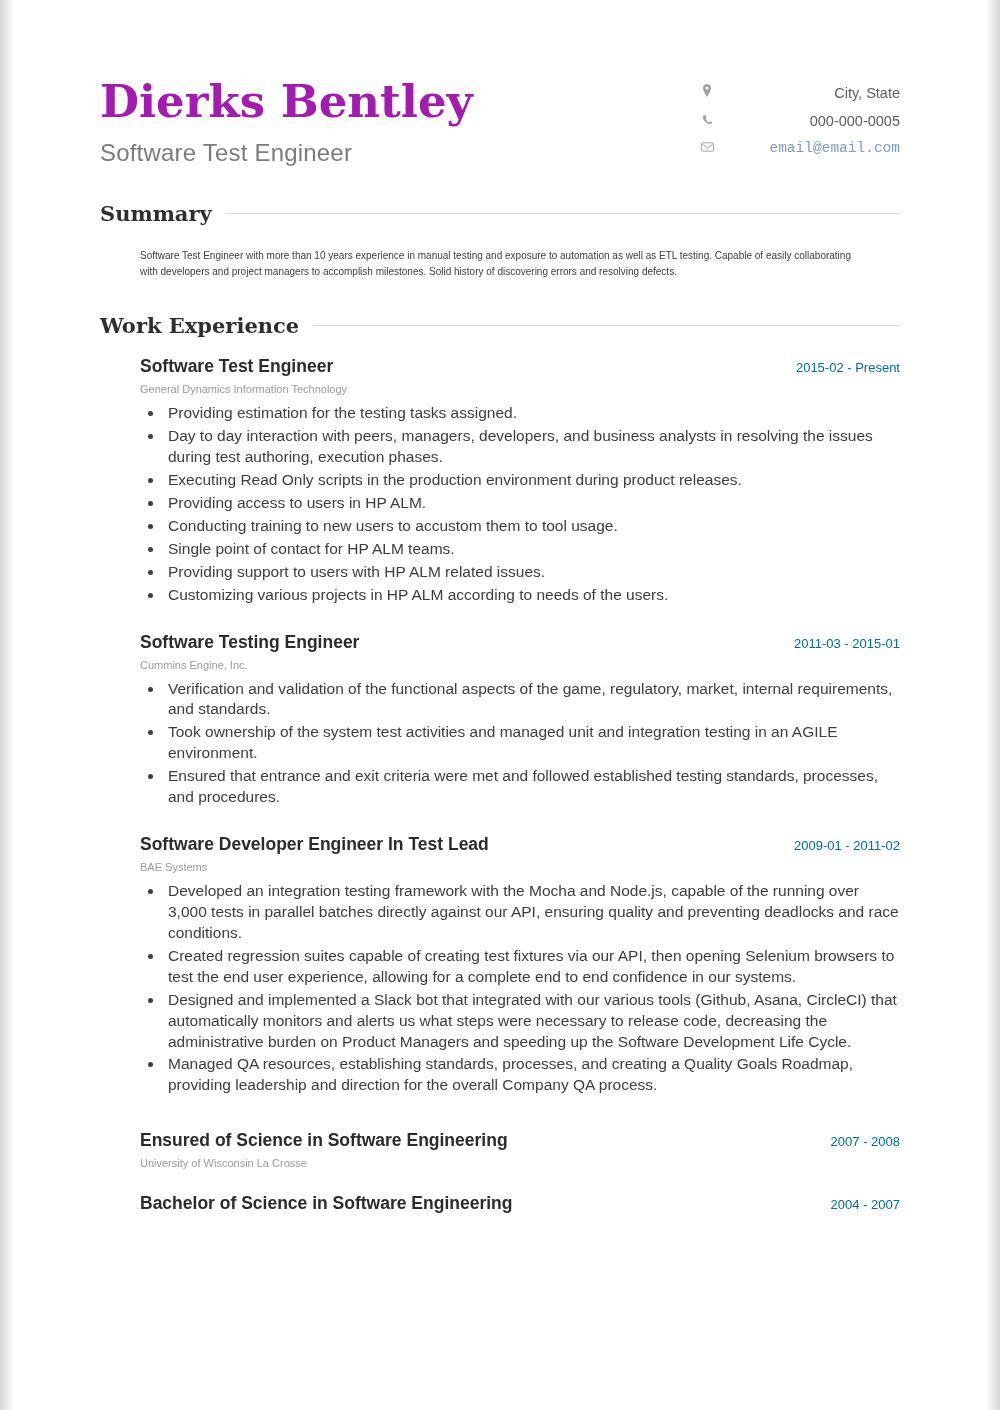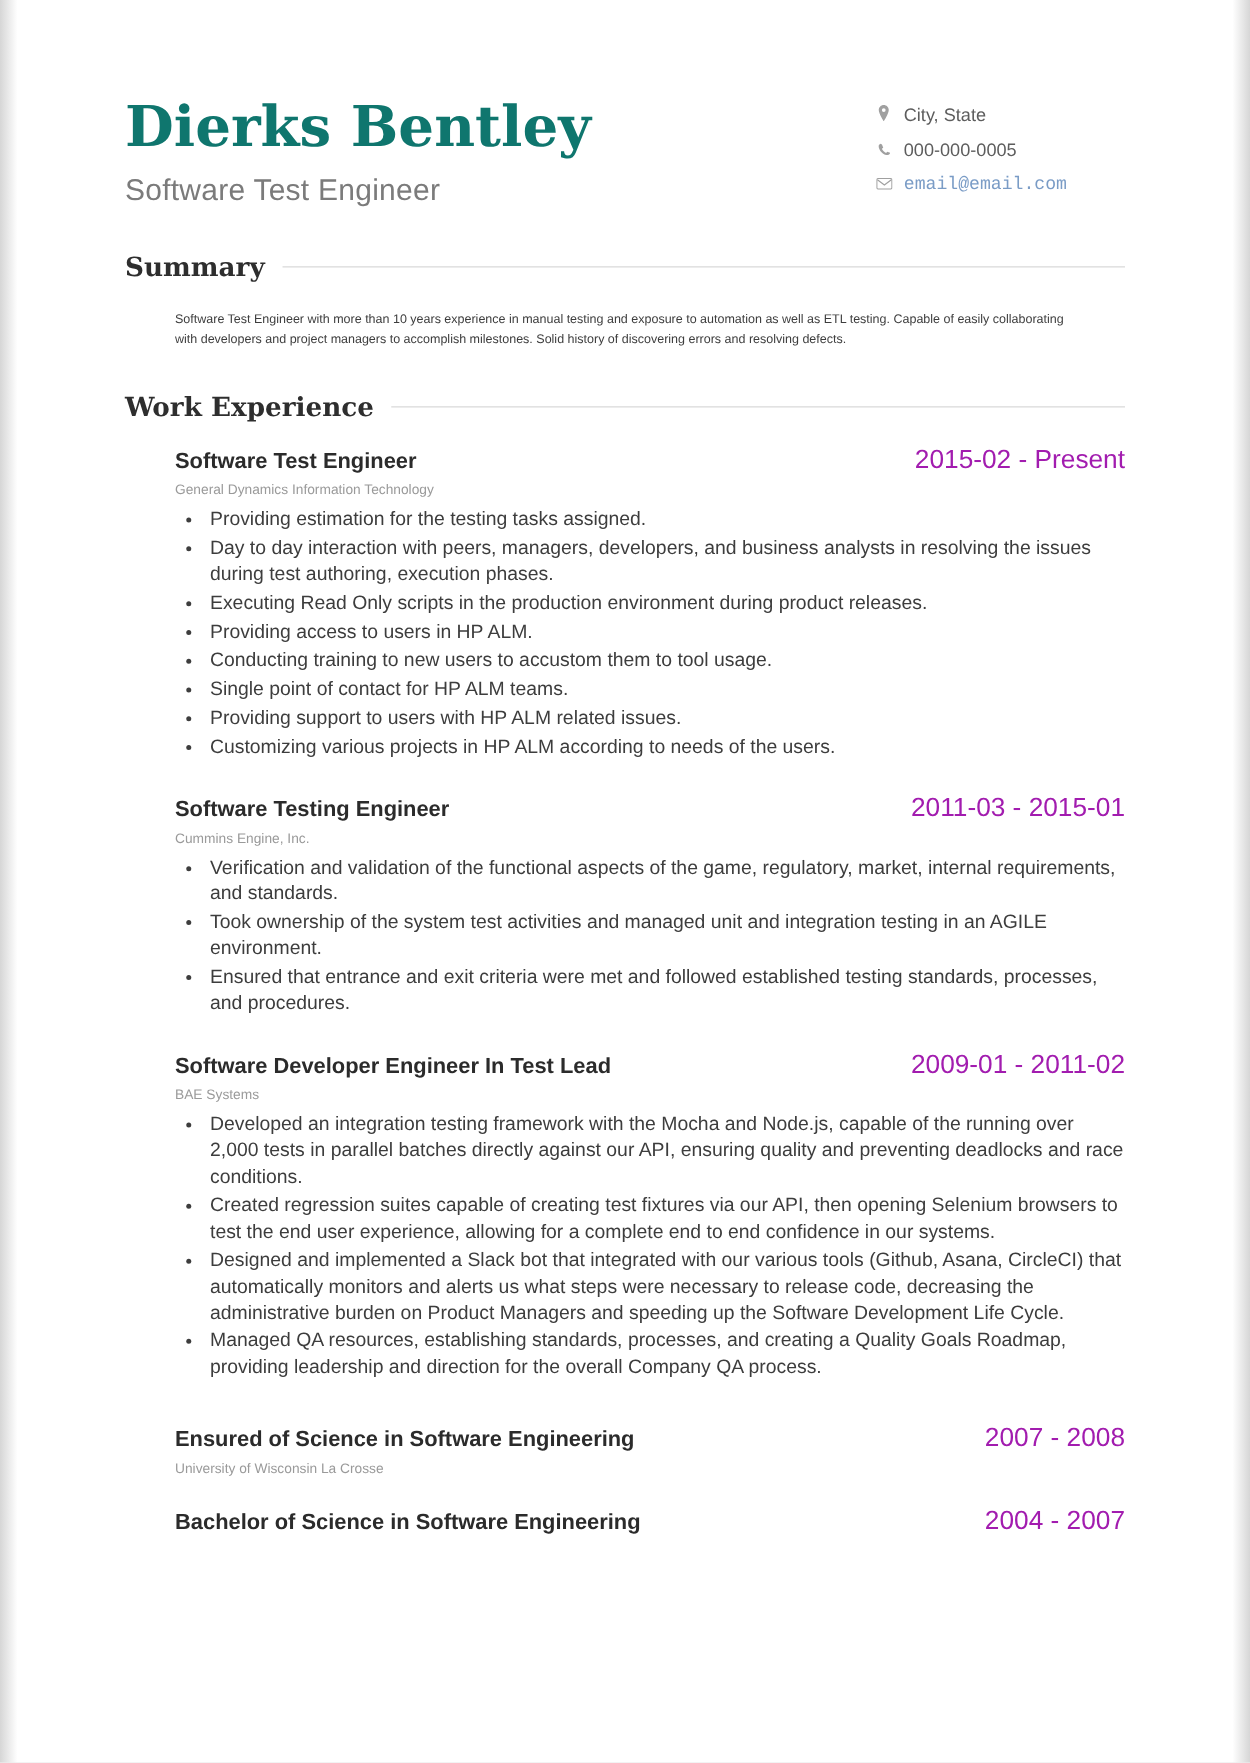--- a/index.html
+++ b/index.html
@@ -43,40 +43,40 @@
   .header {
     display: flex;
     align-items: flex-start;
     justify-content: space-between;
   }
   .name {
     font-family: "DejaVu Serif", serif;
     font-weight: bold;
     font-size: 45px;
     line-height: 1.05;
-    color: #0f766e;
+    color: #a21caf;
     letter-spacing: 0px;
     margin: 18px 0 0 0;
   }
   .title {
     font-size: 24px;
     color: #7b7b7b;
     font-weight: 400;
     margin-top: 14px;
     letter-spacing: 0.2px;
   }
   .contact {
     margin-top: 20px;
     text-align: left;
     min-width: 200px;
   }
   .contact-row {
     display: flex;
     align-items: center;
-    justify-content: flex-start;
+    justify-content: space-between;
     gap: 9px;
     font-size: 14.5px;
     color: #5d5d5d;
     line-height: 1.9;
     white-space: nowrap;
   }
   .contact-row .ic {
     width: 14px;
     display: inline-block;
     text-align: center;
@@ -122,22 +122,22 @@
     display: flex;
     align-items: baseline;
     justify-content: space-between;
   }
   .entry-role {
     font-size: 17.5px;
     font-weight: bold;
     color: #2b2b2b;
   }
   .entry-dates {
-    font-size: 21px;
-    color: #a21caf;
+    font-size: 13px;
+    color: #0369a1;
     white-space: nowrap;
     padding-left: 20px;
   }
   .entry-org {
     font-size: 11px;
     color: #9a9a9a;
     margin-top: 6px;
   }
   ul.bullets {
     margin: 8px 0 0 0;
@@ -239,21 +239,21 @@
         </ul>
       </div>
 
       <div class="entry">
         <div class="entry-top">
           <div class="entry-role">Software Developer Engineer In Test Lead</div>
           <div class="entry-dates">2009-01 - 2011-02</div>
         </div>
         <div class="entry-org">BAE Systems</div>
         <ul class="bullets">
-          <li>Developed an integration testing framework with the Mocha and Node.js, capable of the running over 2,000 tests in parallel batches directly against our API, ensuring quality and preventing deadlocks and race conditions.</li>
+          <li>Developed an integration testing framework with the Mocha and Node.js, capable of the running over 3,000 tests in parallel batches directly against our API, ensuring quality and preventing deadlocks and race conditions.</li>
           <li>Created regression suites capable of creating test fixtures via our API, then opening Selenium browsers to test the end user experience, allowing for a complete end to end confidence in our systems.</li>
           <li>Designed and implemented a Slack bot that integrated with our various tools (Github, Asana, CircleCI) that automatically monitors and alerts us what steps were necessary to release code, decreasing the administrative burden on Product Managers and speeding up the Software Development Life Cycle.</li>
           <li>Managed QA resources, establishing standards, processes, and creating a Quality Goals Roadmap, providing leadership and direction for the overall Company QA process.</li>
         </ul>
       </div>
 
     </div>
   </div>
 
   <div class="section">

